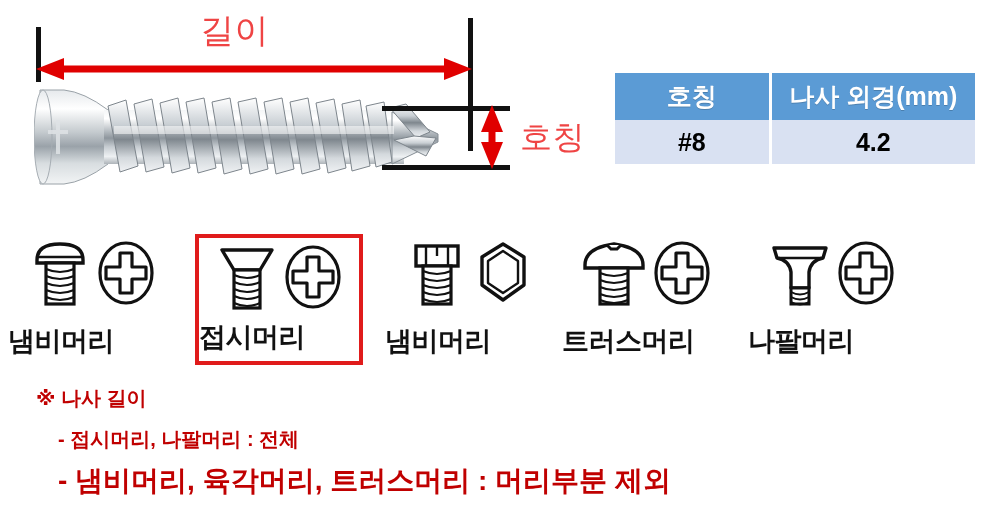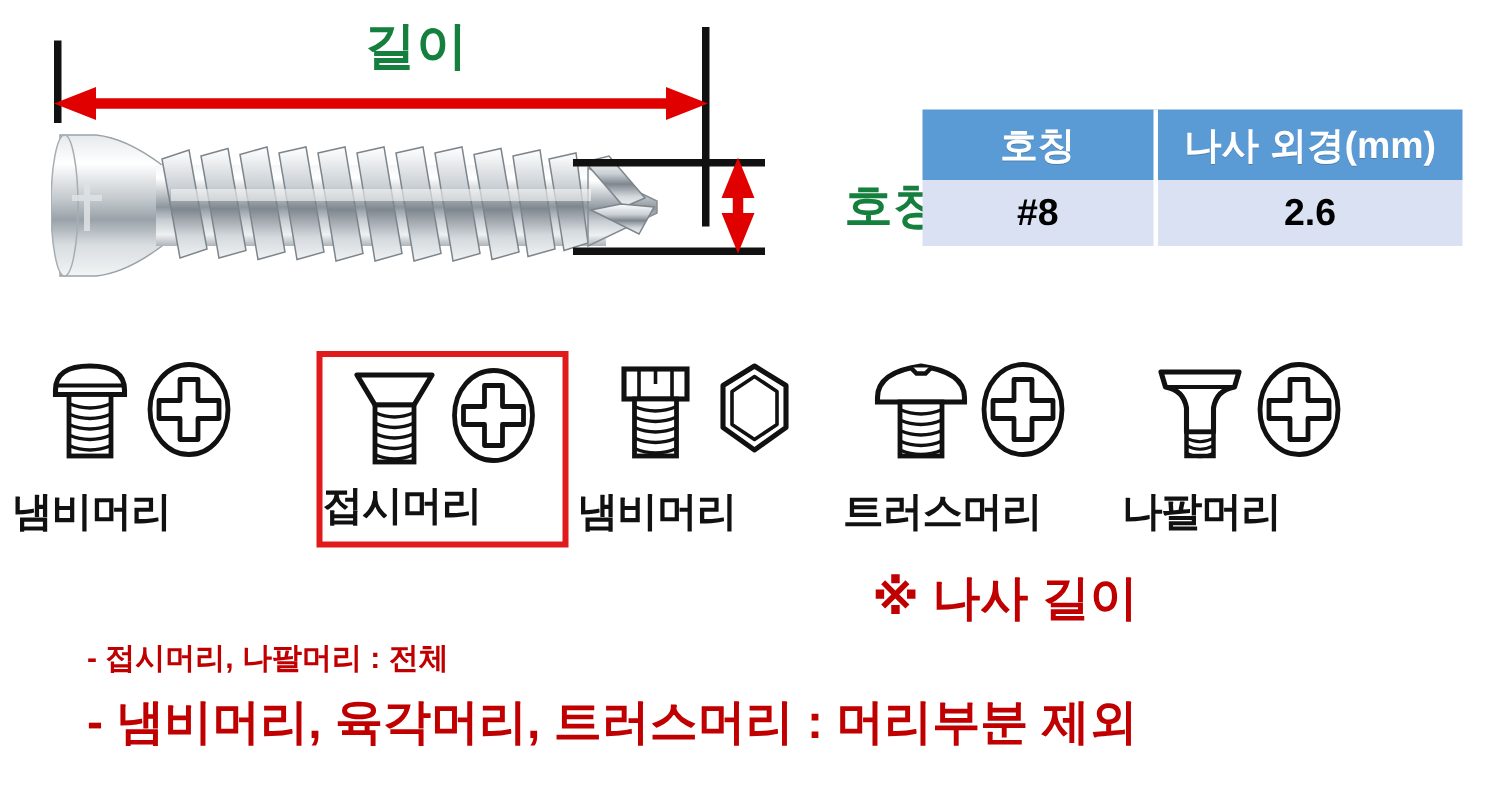--- a/index.html
+++ b/index.html
@@ -26,25 +26,24 @@
     width: 5px;
   }
   .hline {
     position: absolute;
     background: #111111;
     height: 5px;
   }
 
   .label-red {
     position: absolute;
-    color: #15803d;
-    font-weight: bold;
+    color: #ef4444;
+    font-weight: normal;
     white-space: nowrap;
     letter-spacing: 0.5px;
-    margin-left: 43px;
   }
 
   
   .screw-photo {
     position: absolute;
     left: 34px;
     top: 82px;
     width: 420px;
     height: 110px;
   }
@@ -86,21 +85,20 @@
   .gallery { position: absolute; left: 0; top: 234px; width: 991px; height: 135px; }
   .head-item {
     position: absolute;
     width: 168px;
     height: 131px;
     box-sizing: border-box;
   }
   .head-item.selected {
     border: 4px solid #e01b1b;
     background: #ffffff;
-    margin-left: 16px;
   }
   .head-art {
     position: absolute;
     left: 0; right: 0; top: 4px;
     height: 70px;
     display: flex;
     align-items: center;
     justify-content: center;
     gap: 6px;
   }
@@ -120,23 +118,23 @@
     position: absolute;
     left: 36px;
     top: 378px;
     color: #c00000;
   }
   .note-line {
     font-weight: bold;
     white-space: nowrap;
     color: #c00000;
   }
-  .note-0 { font-size: 32px; line-height: 40px; text-align: right; }
+  .note-0 { font-size: 20px; line-height: 40px; }
   .note-1 { font-size: 20px; line-height: 42px; padding-left: 22px; }
-  .note-2 { font-size: 32px; line-height: 42px; padding-left: 22px; }
+  .note-2 { font-size: 28px; line-height: 42px; padding-left: 22px; }
 </style>
 </head>
 <body>
 
 <div id="screen">
 
   <div class="vline" style="left:36px; top:27px; height:55px;"></div>
   <div class="vline" style="left:468px; top:18px; height:133px;"></div>
 
   <svg class="abs" style="left:34px; top:56px;" width="440" height="26" viewBox="0 0 440 26">
@@ -217,21 +215,21 @@
   <table class="spec-table">
     <thead>
       <tr>
         <th class="col-a">호칭</th>
         <th class="col-b">나사 외경(mm)</th>
       </tr>
     </thead>
     <tbody>
       <tr>
         <td>#8</td>
-        <td>2.6</td>
+        <td>4.2</td>
       </tr>
     </tbody>
   </table>
 
   <div class="gallery">
 
     <div class="head-item" style="left:8px; top:0;">
       <div class="head-art">
         <svg width="62" height="70" viewBox="0 0 62 70">
           <path d="M8,22 Q8,6 31,6 Q54,6 54,22 L54,25 L8,25 Z" fill="#fff" stroke="#111" stroke-width="3.4"></path>

